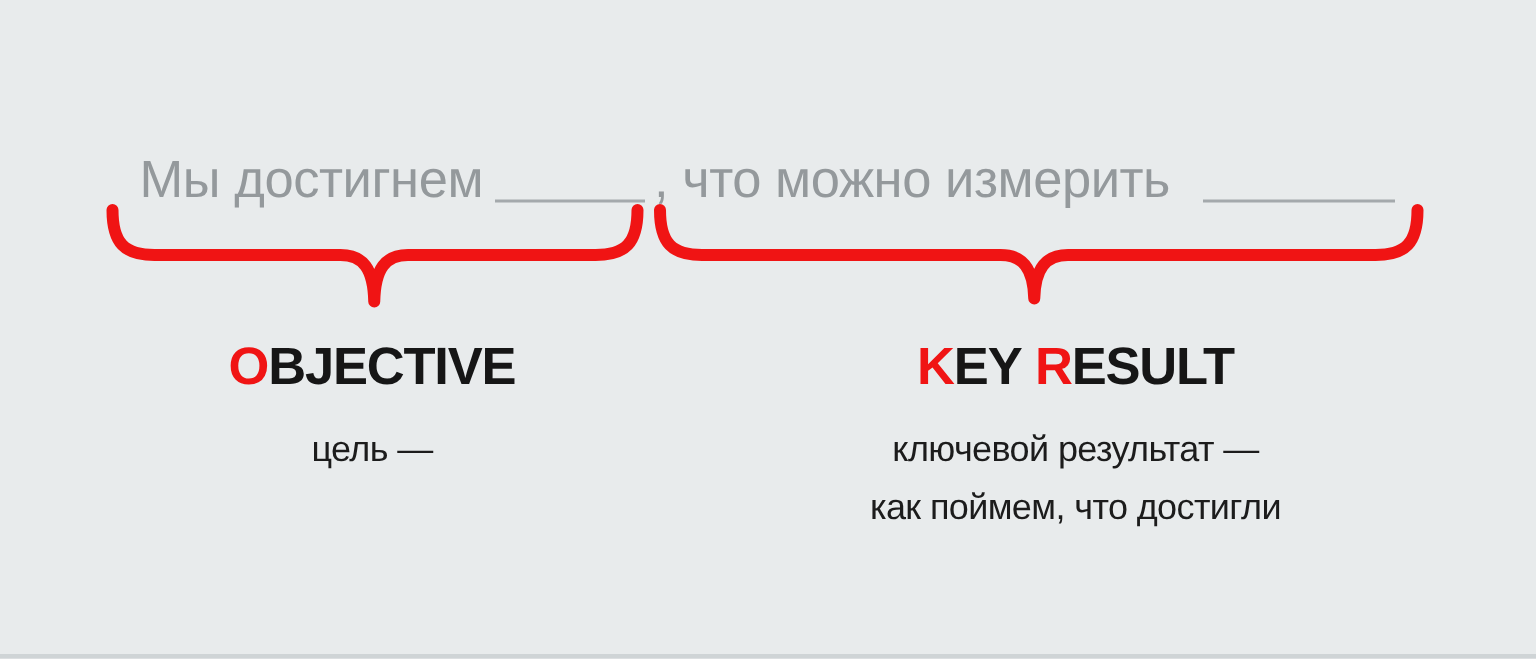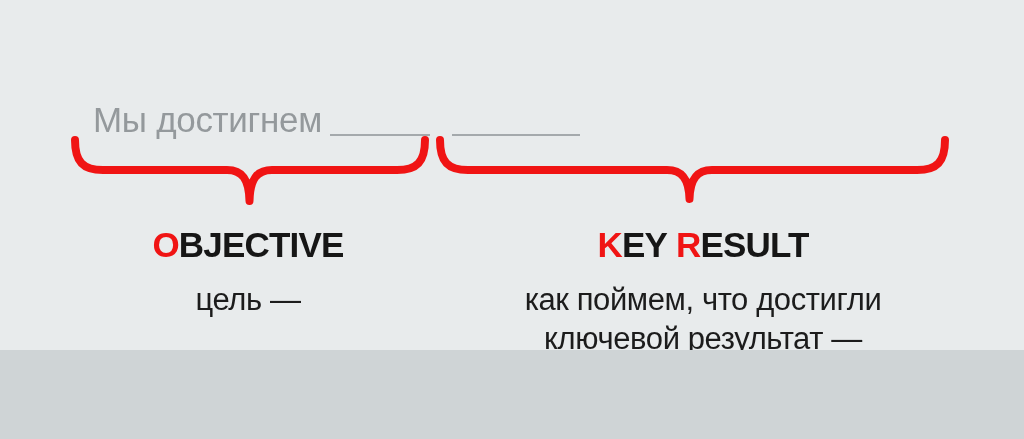--- a/index.html
+++ b/index.html
@@ -10,21 +10,21 @@
     --dark-text:#161616;
   }
   *{margin:0;padding:0;box-sizing:border-box;}
   html,body{background:#cfd4d6;}
   body{
     font-family:"Liberation Sans","DejaVu Sans",sans-serif;
     display:flex;justify-content:center;align-items:flex-start;
   }
   .canvas{
     position:relative;
-    width:1024px;height:350px;
+    width:1024px;height:436px;
     background:var(--background);
     overflow:hidden;
     text-decoration:underline;
   }
   
   .sentence{
     position:absolute;
     left:93px;top:100px;
     display:flex;
     align-items:baseline;
@@ -58,47 +58,48 @@
     stroke-linejoin:round;
   }
   
   .block{
     position:absolute;
     top:224px;
     text-align:center;
     color:var(--dark-text);
   }
   .block-objective{left:98px;width:300px;}
-  .block-key-result{left:453px;width:500px;}
+  .block-key-result{left:467px;width:500px;}
   .block-title{
     font-size:35px;
     font-weight:700;
     letter-spacing:-0.8px;
     line-height:42px;
     white-space:nowrap;
   }
   .accent-letter{color:var(--accent-red);}
   .word-gap{margin-left:9px;}
   .block-desc{
     margin-top:14px;
-    font-size:31px;
+    font-size:24px;
     line-height:39px;
     letter-spacing:-0.4px;
     color:#1c1c1c;
     white-space:nowrap;
   }
 </style>
 </head>
 <body>
 
 <div class="canvas">
 
   <div class="sentence">
     <span>Мы достигнем</span>
     <span class="blank blank-1"></span>
+    <span class="sentence-part-2">, что можно измерить</span>
     <span class="blank blank-2"></span>
   </div>
 
   <svg class="braces-svg" viewBox="0 0 1024 439">
     <path d="M 75 140 C 75 162 83 170 103 170 L 227 170 C 242 170 249 179 249.5 201
              C 250 179 257 170 272 170 L 397 170 C 417 170 425 162 425 140"></path>
     <path d="M 440 140 C 440 162 448 170 468 170 L 667 170 C 682 170 689 179 689.5 199
              C 690 179 697 170 712 170 L 917 170 C 937 170 945 162 945 140"></path>
   </svg>
 
@@ -109,18 +110,18 @@
     <div class="block-desc">
       <div>цель —</div>
     </div>
   </div>
 
   <div class="block block-key-result">
     <div class="block-title">
       <span class="accent-letter">K</span><span>EY</span><span class="accent-letter word-gap">R</span><span>ESULT</span>
     </div>
     <div class="block-desc">
+      <div>ключевой результат —</div>
       <div>как поймем, что достигли</div>
-      <div>ключевой результат —</div>
     </div>
   </div>
 
 </div>
 
 </body></html>

